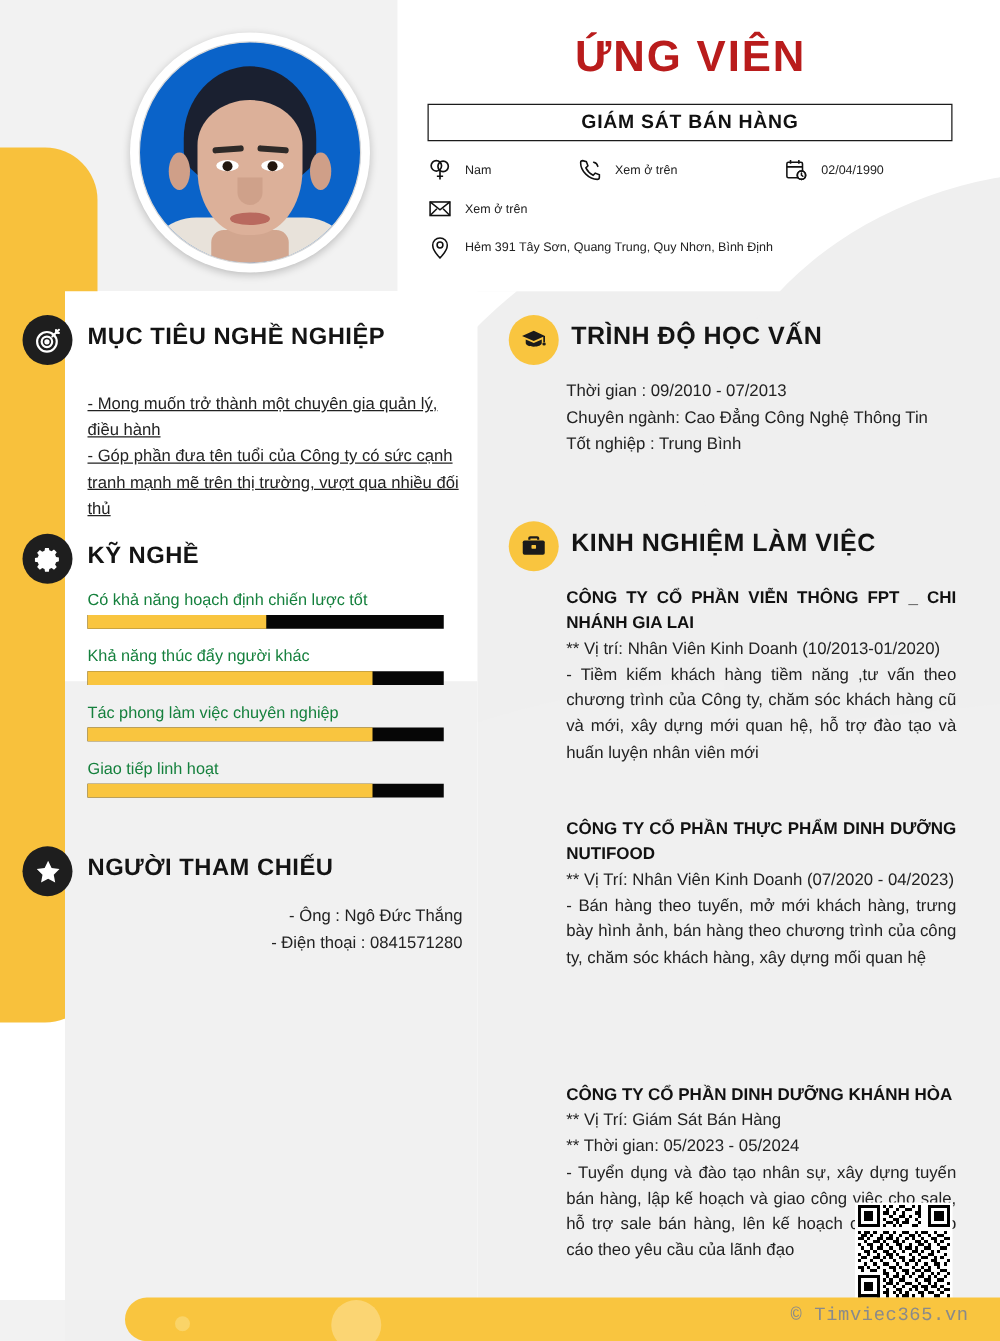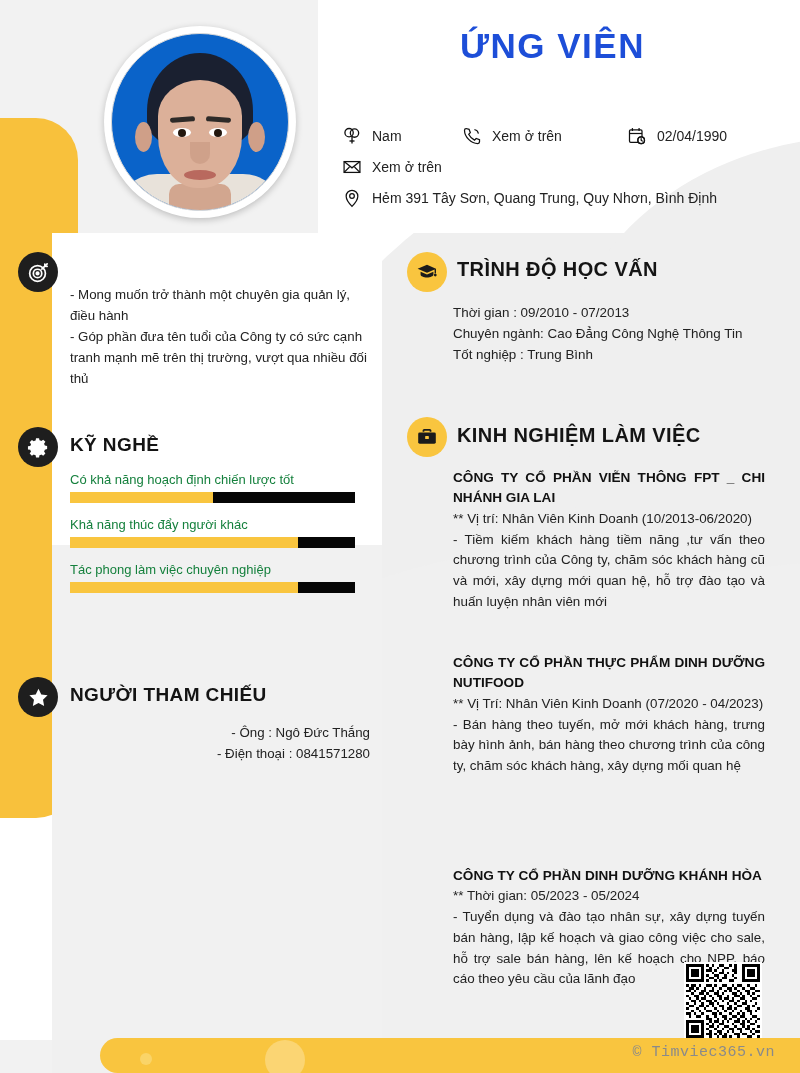--- a/index.html
+++ b/index.html
@@ -120,33 +120,33 @@
     width:32px; height:10px; background:#b9695e; border-radius:50%; }
   .ph-neck{ position:absolute; left:50%; top:150px; transform:translateX(-50%);
     width:62px; height:45px; background:#d2a68f; border-radius:10px 10px 0 0; }
   .ph-shoulder{ position:absolute; left:50%; bottom:-6px; transform:translateX(-50%);
     width:170px; height:42px; background:#e8e2da; border-radius:60px 60px 0 0; }
 
   
   .name{
     position:absolute; left:340px; top:26px; width:425px;
     text-align:center; font-size:35px; font-weight:bold; letter-spacing:1.5px;
-    color:#1d4ed8;
+    color:#b91c1c;
   }
   .job-box{
     position:absolute; left:342px; top:83px; width:420px; height:30px;
     border:1.6px solid #1b1b1b; display:flex; align-items:center; justify-content:center;
   }
   .job-box span{ font-size:15.5px; font-weight:bold; letter-spacing:.6px; color:#111; }
 
   .contact{ position:absolute; left:342px; top:126px; width:440px; }
   .crow{ display:flex; align-items:flex-start; margin-bottom:11px; }
   .citem{ display:flex; align-items:center; }
   .cicon{ width:30px; display:flex; align-items:center; justify-content:flex-start; flex:none; }
-  .ctext{ font-size:14px; color:#222; }
+  .ctext{ font-size:10px; color:#222; }
 
   
   .sec-badge{
     position:absolute; width:40px; height:40px; border-radius:50%;
     display:flex; align-items:center; justify-content:center;
   }
   .badge-dark{ background:#1e1e1e; }
   .badge-yellow{ background:#F9C53F; }
 
   .sec-title{
@@ -198,20 +198,23 @@
       <div class="ph-eye-l"></div>
       <div class="ph-eye-r"></div>
       <div class="ph-pup-l"></div>
       <div class="ph-pup-r"></div>
       <div class="ph-nose"></div>
       <div class="ph-mouth"></div>
     </div>
   </div>
 
   <div class="name">ỨNG VIÊN</div>
+  <div class="job-box">
+    <span>GIÁM SÁT BÁN HÀNG</span>
+  </div>
 
   <div class="contact">
     <div class="crow">
       <div class="citem" style="width:120px">
         <span class="cicon">
           <svg width="20" height="20" viewBox="0 0 24 24" fill="none" stroke="#111" stroke-width="1.6">
             <circle cx="8.5" cy="8" r="5"></circle>
               <circle cx="15" cy="8.5" r="5"></circle>
             <line x1="12" y1="13" x2="12" y2="21"></line>
               <line x1="9" y1="18" x2="15" y2="18"></line>
@@ -269,21 +272,22 @@
 
   <div class="sec-badge badge-dark" style="left:18px; top:252px;">
     <svg width="23" height="23" viewBox="0 0 24 24" fill="none" stroke="#fff" stroke-width="1.8">
       <circle cx="11" cy="13" r="8.2"></circle>
         <circle cx="11" cy="13" r="4.4"></circle>
         <circle cx="11" cy="13" r="1.3" fill="#fff"></circle>
       <path d="M15.5 8.5 21 3" stroke-linecap="round"></path>
         <path d="M18.6 3.2l.2 2.2 2.2.2" stroke-linecap="round"></path>
     </svg>
   </div>
-  <div class="body-text l-col" style="top:284px;">
+  <div class="sec-title" style="left:70px; top:259px;">MỤC TIÊU NGHỀ NGHIỆP</div>
+  <div class="body-text l-col" style="top:312px;text-decoration:underline;">
     <div>- Mong muốn trở thành một chuyên gia quản lý, điều hành</div>
     <div>- Góp phần đưa tên tuổi của Công ty có sức cạnh tranh mạnh mẽ trên thị trường, vượt qua nhiều đối thủ</div>
   </div>
 
   <div class="sec-badge badge-dark" style="left:18px; top:427px;">
     <svg width="23" height="23" viewBox="0 0 24 24" fill="#fff">
       <path d="M12 8.4A3.6 3.6 0 1 0 12 15.6 3.6 3.6 0 0 0 12 8.4zm0 5.4a1.8 1.8 0 1 1 0-3.6 1.8 1.8 0 0 1 0 3.6z"></path>
       <path d="M21 13.6v-3.2l-2.4-.4a6.9 6.9 0 0 0-.8-1.9l1.4-2-2.3-2.3-2 1.4a6.9 6.9 0 0 0-1.9-.8L12.6 2.4H9.4L9 4.8a6.9 6.9 0 0 0-1.9.8l-2-1.4-2.3 2.3 1.4 2a6.9 6.9 0 0 0-.8 1.9l-2.4.4v3.2l2.4.4c.18.67.45 1.3.8 1.9l-1.4 2 2.3 2.3 2-1.4c.6.35 1.23.62 1.9.8l.4 2.4h3.2l.4-2.4c.67-.18 1.3-.45 1.9-.8l2 1.4 2.3-2.3-1.4-2c.35-.6.62-1.23.8-1.9z"></path>
     </svg>
   </div>
@@ -301,20 +305,26 @@
       <div class="bar">
           <i style="width: 80%;"></i>
         </div>
     </div>
     <div>
       <div class="skill-label">Tác phong làm việc chuyên nghiệp</div>
       <div class="bar">
           <i style="width: 80%;"></i>
         </div>
     </div>
+    <div>
+      <div class="skill-label">Giao tiếp linh hoạt</div>
+      <div class="bar">
+          <i style="width: 80%;"></i>
+        </div>
+    </div>
   </div>
 
   <div class="sec-badge badge-dark" style="left:18px; top:677px;">
     <svg width="23" height="23" viewBox="0 0 24 24" fill="#fff">
       <path d="M12 2.8l2.9 6 6.6.9-4.8 4.6 1.2 6.5L12 17.7l-5.9 3.1 1.2-6.5L2.5 9.7l6.6-.9z"></path>
     </svg>
   </div>
   <div class="sec-title" style="left:70px; top:684px;">NGƯỜI THAM CHIẾU</div>
   <div class="body-text l-col" style="top:722px;text-align:right;">
     <div>- Ông : Ngô Đức Thắng</div>
@@ -339,32 +349,33 @@
     <svg width="22" height="22" viewBox="0 0 24 24" fill="#1b1b1b">
       <path d="M9 3.2h6c1 0 1.8.8 1.8 1.8v1.4h-1.9V5.3H9.1v1.1H7.2V5c0-1 .8-1.8 1.8-1.8z"></path>
       <rect x="2.4" y="7" width="19.2" height="12.4" rx="1.6"></rect>
       <rect x="10" y="11" width="4" height="3.2" rx="0.6" fill="#F9C53F"></rect>
     </svg>
   </div>
   <div class="sec-title" style="left:457px; top:424px; font-size:20px;">KINH NGHIỆM LÀM VIỆC</div>
 
   <div style="position:absolute; left:453px; top:468px; width:312px;">
     <div class="entry-title just">CÔNG TY CỔ PHẦN VIỄN THÔNG FPT _ CHI NHÁNH GIA LAI</div>
-    <div class="entry-body just">** Vị trí: Nhân Viên Kinh Doanh (10/2013-06/2020)</div>
+    <div class="entry-body just">** Vị trí: Nhân Viên Kinh Doanh (10/2013-01/2020)</div>
     <div class="entry-body just">- Tiềm kiếm khách hàng tiềm năng ,tư vấn theo chương trình của Công ty, chăm sóc khách hàng cũ và mới, xây dựng mới quan hệ, hỗ trợ đào tạo và huấn luyện nhân viên mới</div>
   </div>
 
   <div style="position:absolute; left:453px; top:653px; width:312px;">
     <div class="entry-title just">CÔNG TY CỔ PHẦN THỰC PHẨM DINH DƯỠNG NUTIFOOD</div>
     <div class="entry-body just">** Vị Trí: Nhân Viên Kinh Doanh (07/2020 - 04/2023)</div>
     <div class="entry-body just">- Bán hàng theo tuyến, mở mới khách hàng, trưng bày hình ảnh, bán hàng theo chương trình của công ty, chăm sóc khách hàng, xây dựng mối quan hệ</div>
   </div>
 
   <div style="position:absolute; left:453px; top:866px; width:312px;">
     <div class="entry-title">CÔNG TY CỔ PHẦN DINH DƯỠNG KHÁNH HÒA</div>
+    <div class="entry-body">** Vị Trí: Giám Sát Bán Hàng</div>
     <div class="entry-body">** Thời gian: 05/2023 - 05/2024</div>
     <div class="entry-body just">- Tuyển dụng và đào tạo nhân sự, xây dựng tuyến bán hàng, lập kế hoạch và giao công việc cho sale, hỗ trợ sale bán hàng, lên kế hoạch cho NPP, báo cáo theo yêu cầu của lãnh đạo</div>
   </div>
 
   <div class="qr">
     <svg width="74" height="74" viewBox="0 0 29 29" shape-rendering="crispEdges">
       <rect width="29" height="29" fill="#fff"></rect>
       <g fill="#000">
         <rect x="0" y="0" width="7" height="1"></rect>
           <rect x="0" y="6" width="7" height="1"></rect>

